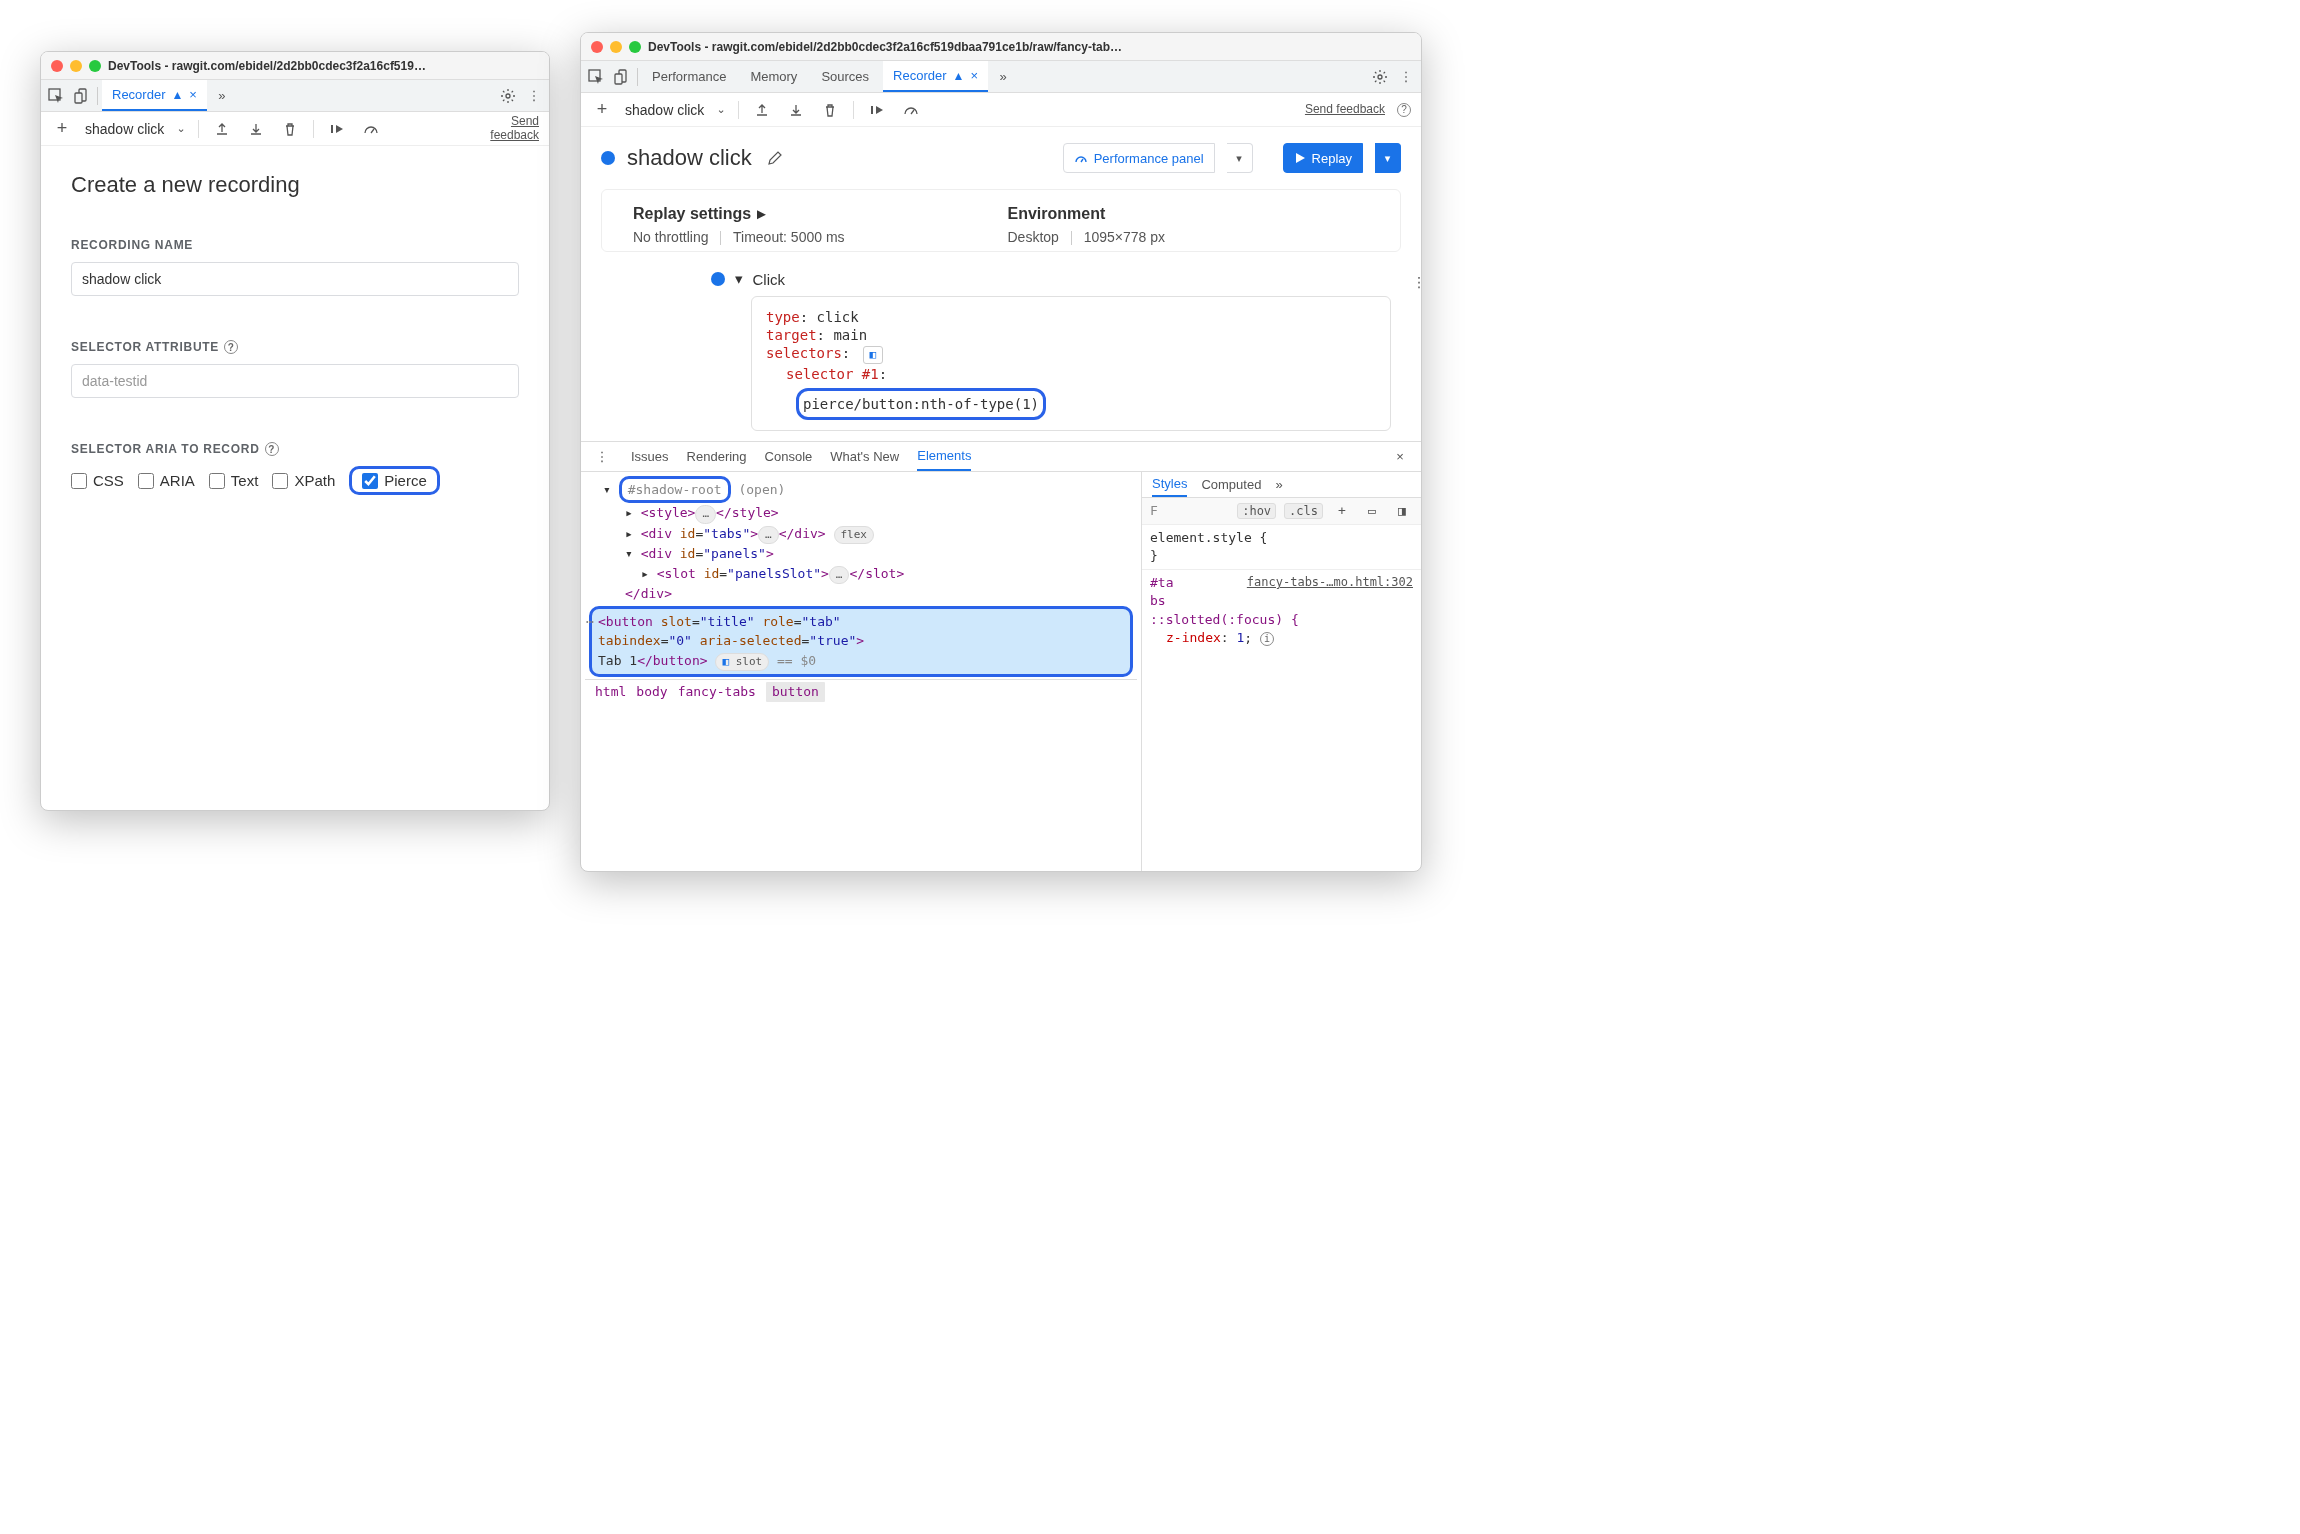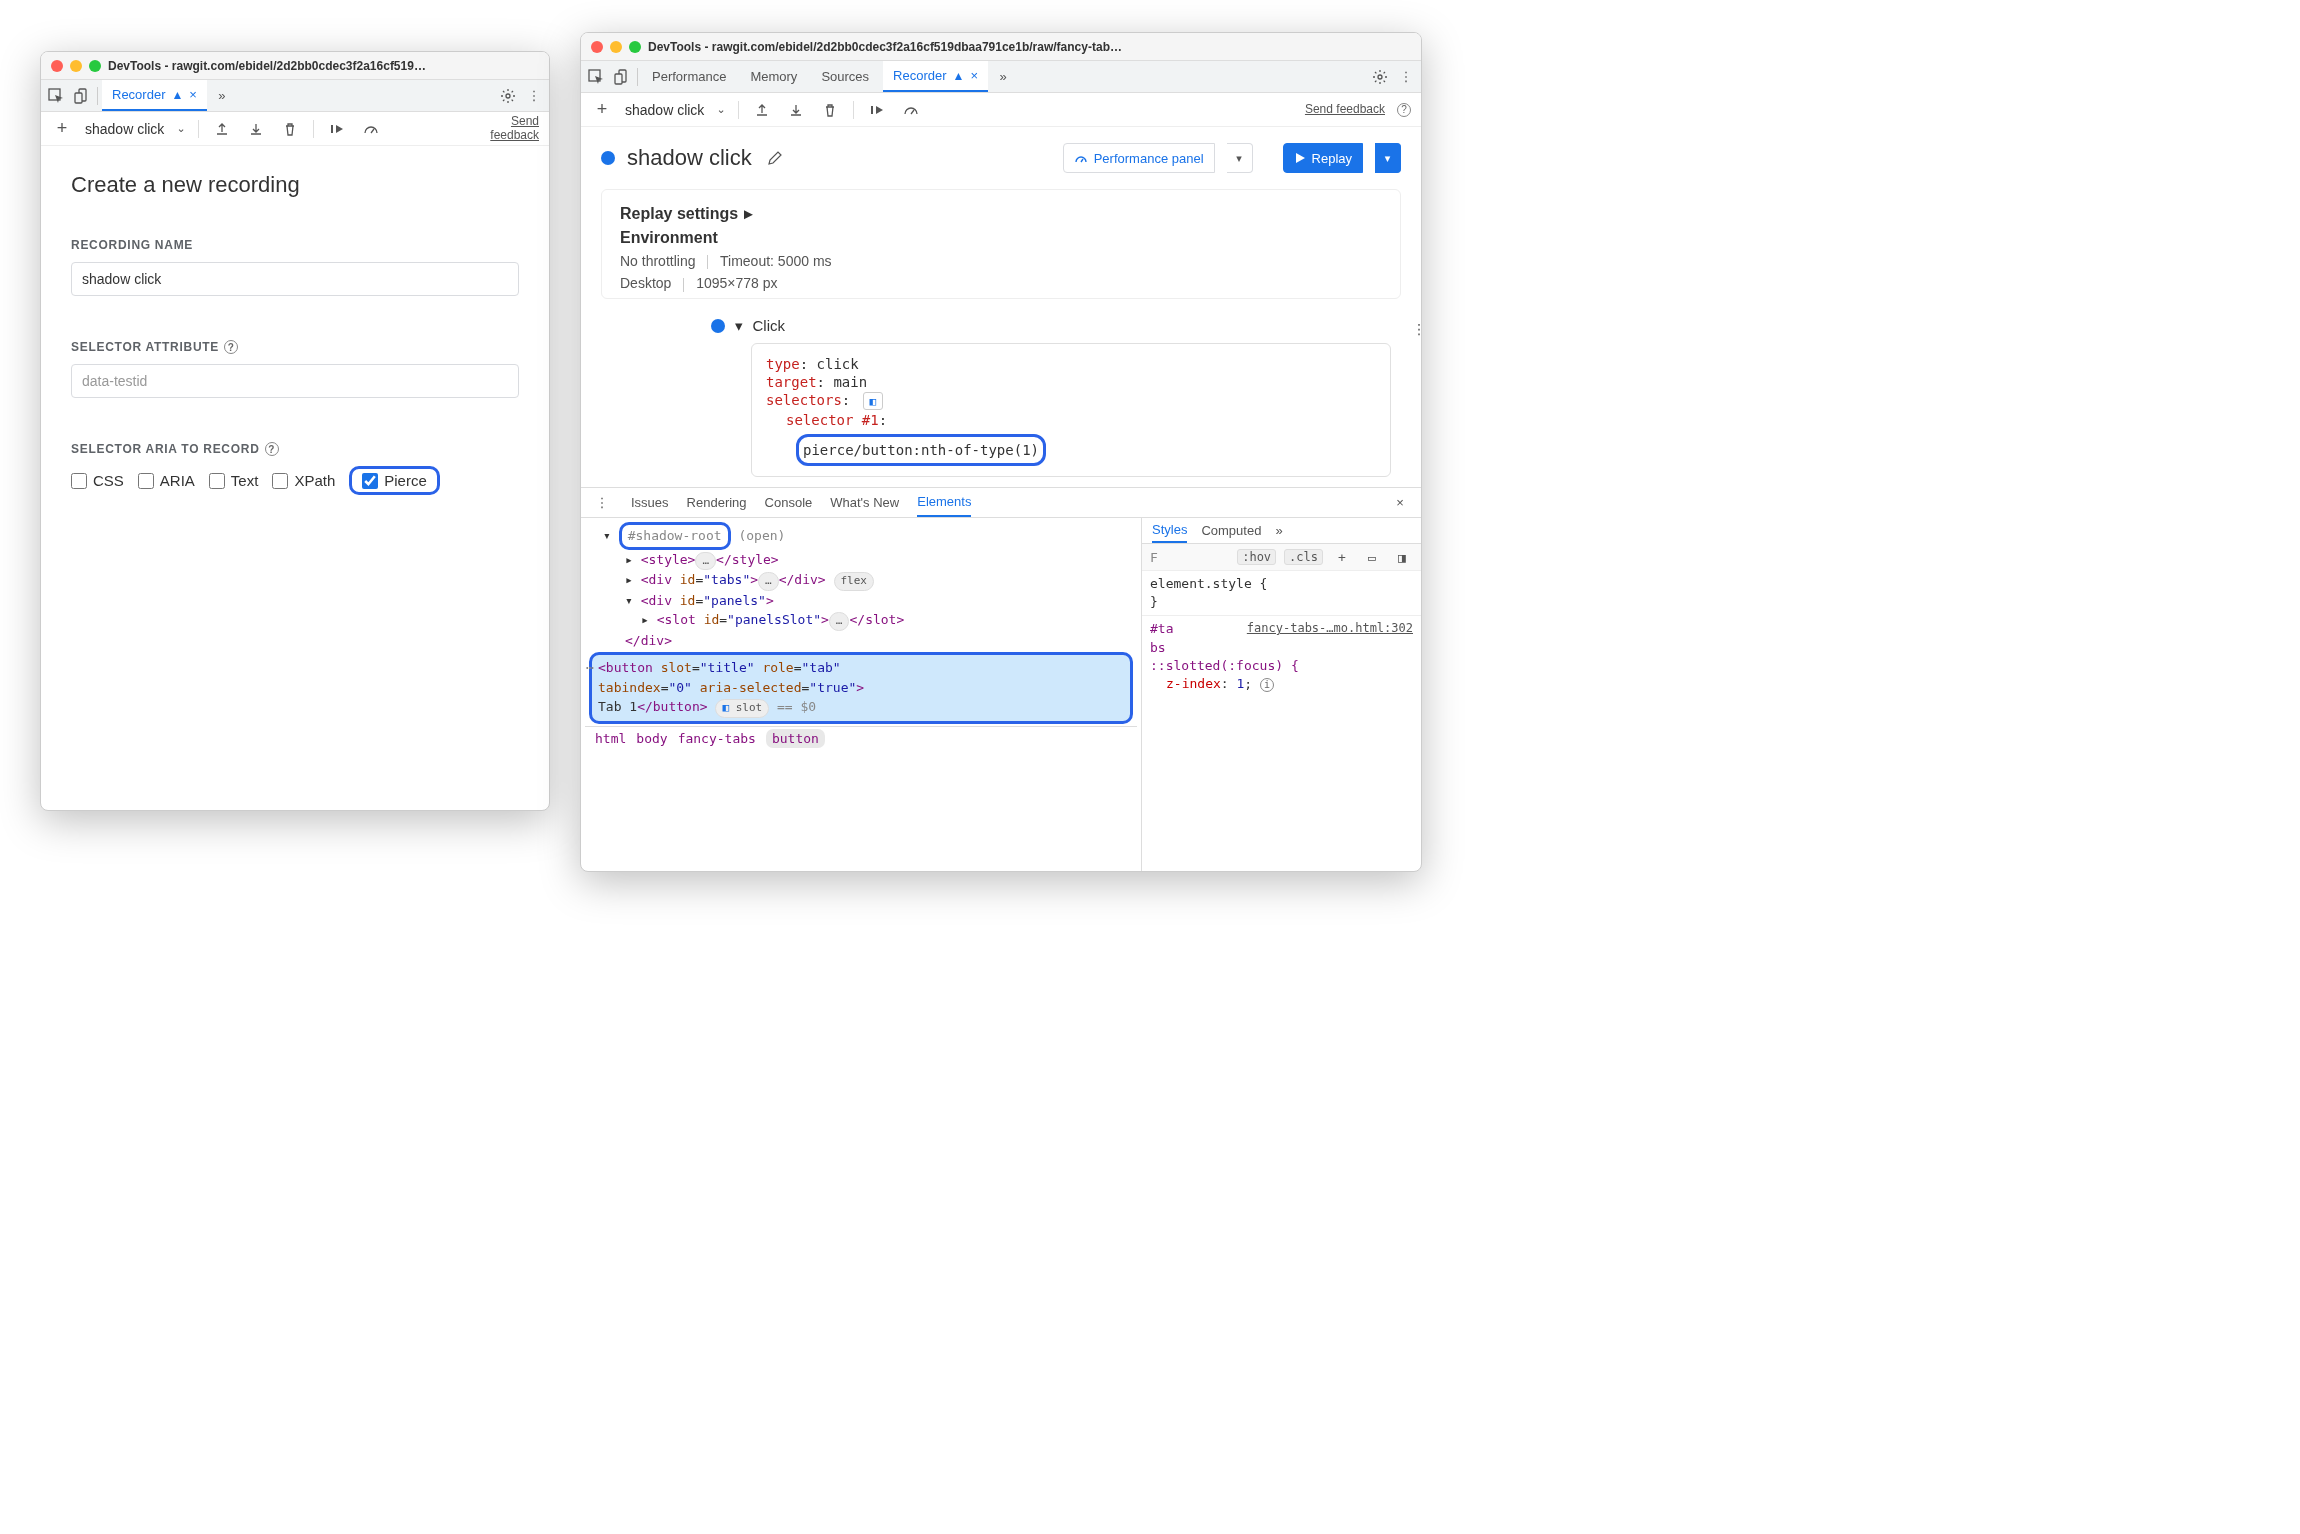--- a/index.html
+++ b/index.html
@@ -113,23 +113,23 @@
     height:30px; padding:0 10px; font-size:13px;
     border:1px solid #dadce0; border-radius:4px;
     background:#fff; color:#1a73e8;
   }
   .btn.primary { background:#1a73e8; color:#fff; border-color:#1a73e8; }
   .btn.split-l { border-radius:4px 0 0 4px; }
   .btn.split-r { border-radius:0 4px 4px 0; border-left:none; width:26px; padding:0; justify-content:center; }
   .settings-panel {
     margin: 0 20px 10px 20px;
     border:1px solid #eee; border-radius:6px;
-    padding: 14px 18px 6px 18px;
+    padding: 14px 18px 6px 31px;
     display:grid;
-    grid-template-columns: 1fr;
+    grid-template-columns: 1fr 1fr;
     row-gap:6px;
     font-size:14px;
   }
   .settings-panel .head { font-size:16px; font-weight:600; display:flex; align-items:center; gap:6px; }
   .subrow { color:#555; font-size:14px; }
   .subrow .sep { display:inline-block; width:1px; height:14px; background:#ccc; margin:0 8px; vertical-align:middle; }
 
   .step-area { padding: 0 30px 10px 30px; }
   .stepline { display:flex; align-items:center; gap:10px; margin: 8px 0 8px 100px; font-size:15px; }
   .step-details {
@@ -199,21 +199,21 @@
   .styles-tabs { display:flex; gap:14px; padding:0 10px; height:26px; align-items:center; border-bottom:1px solid #ddd; color:#555;}
   .styles-tabs .stab.active { color:#1a73e8; border-bottom:2px solid #1a73e8; height:100%; display:flex; align-items:center;}
   .filterrow { display:flex; align-items:center; gap:8px; padding:2px 8px; border-bottom:1px solid #eee; font-family: Menlo, Consolas, monospace; background:#f9f9f9;}
   .filterrow .pill { background:#eee; border-radius:3px; padding:0 4px; font-size:12px; color:#555; border:1px solid #ddd;}
   .csstxt { padding:4px 8px; font-family: Menlo, Consolas, monospace; line-height:1.4; }
   .selc { color:#881280; }
   .propc { color:#c80000; }
   .valc { color:#1a1aa6; }
   .srclink { color:#555; text-decoration:underline; float:right; font-size:12px;}
   .crumbs { display:flex; gap:10px; padding:2px 10px; border-top:1px solid #ddd; font-size:13px; color:#881280; align-items:center;}
-  .crumbs span:last-child { background:#e8e8e8; padding:0 6px; border-radius:7px;}
+  .crumbs span:last-child { background:#e8e8e8; padding:0 6px; border-radius:1px;}
   .qmark { display:inline-flex; width:14px; height:14px; border:1px solid #888; border-radius:50%; font-size:10px; align-items:center; justify-content:center; color:#666;}
   .more-dots { position:absolute; left:-6px; color:#888; }
 </style>
 </head>
 <body>
 
 <div class="stage">
 
   <div class="window win-left">
     <div class="titlebar">

